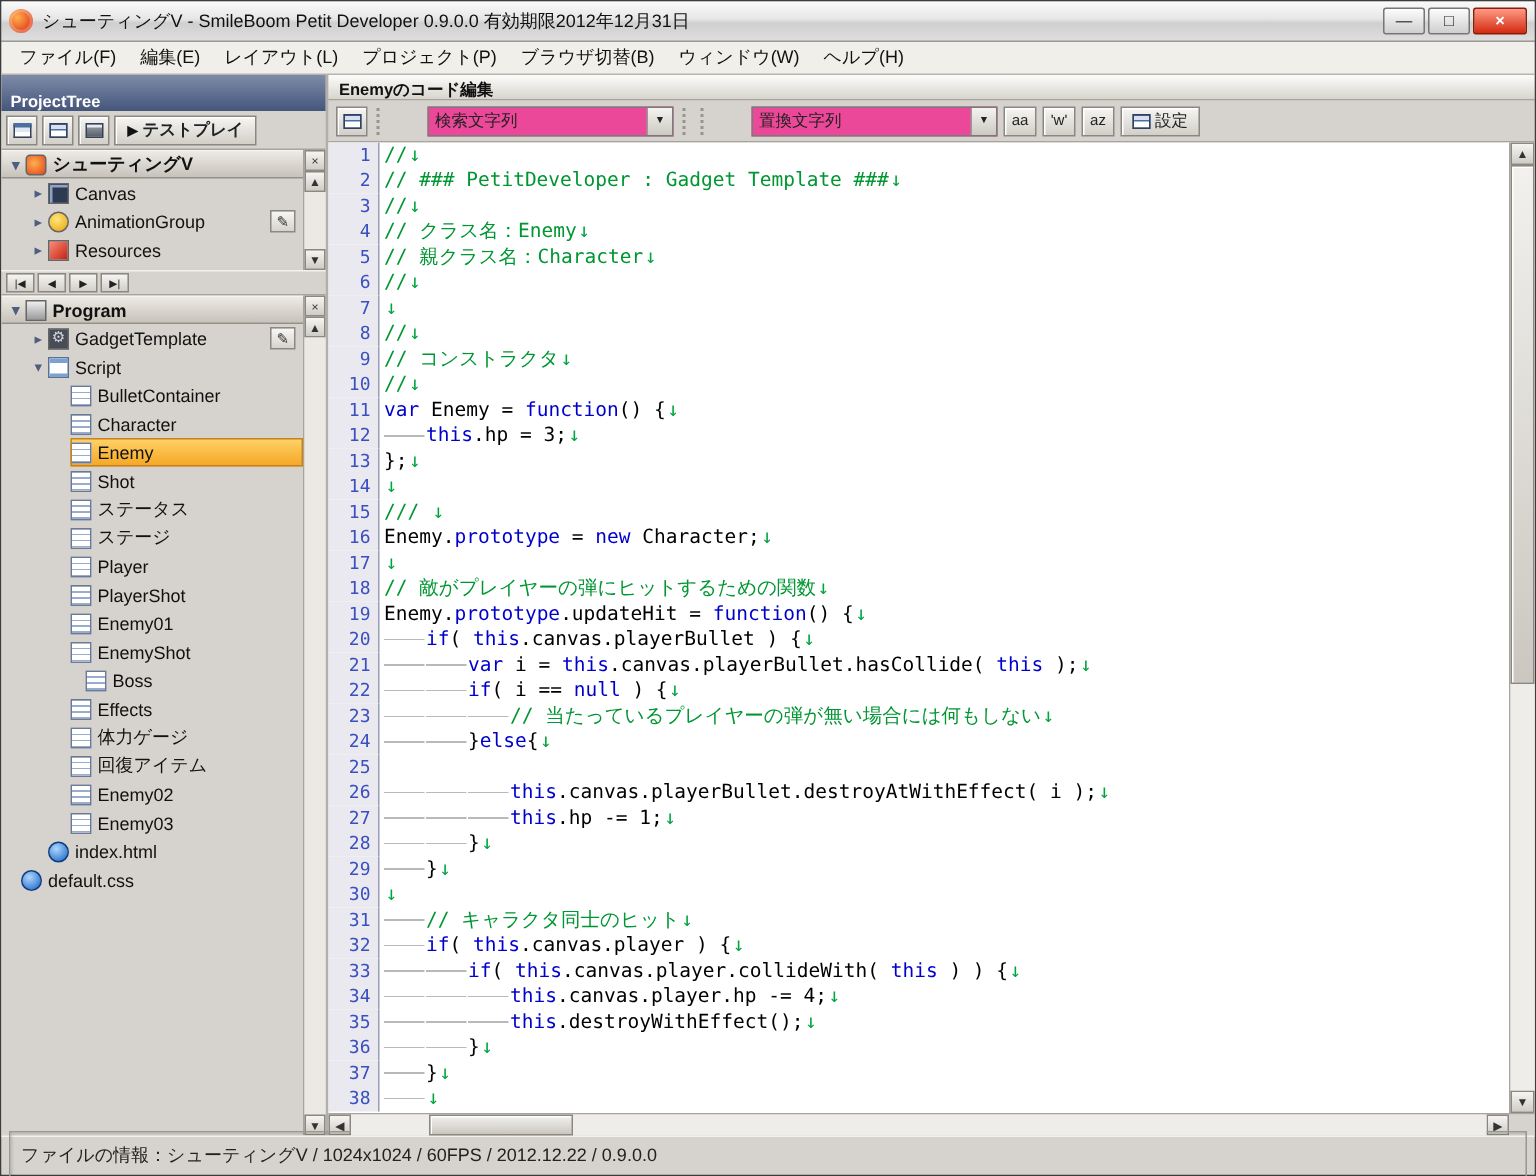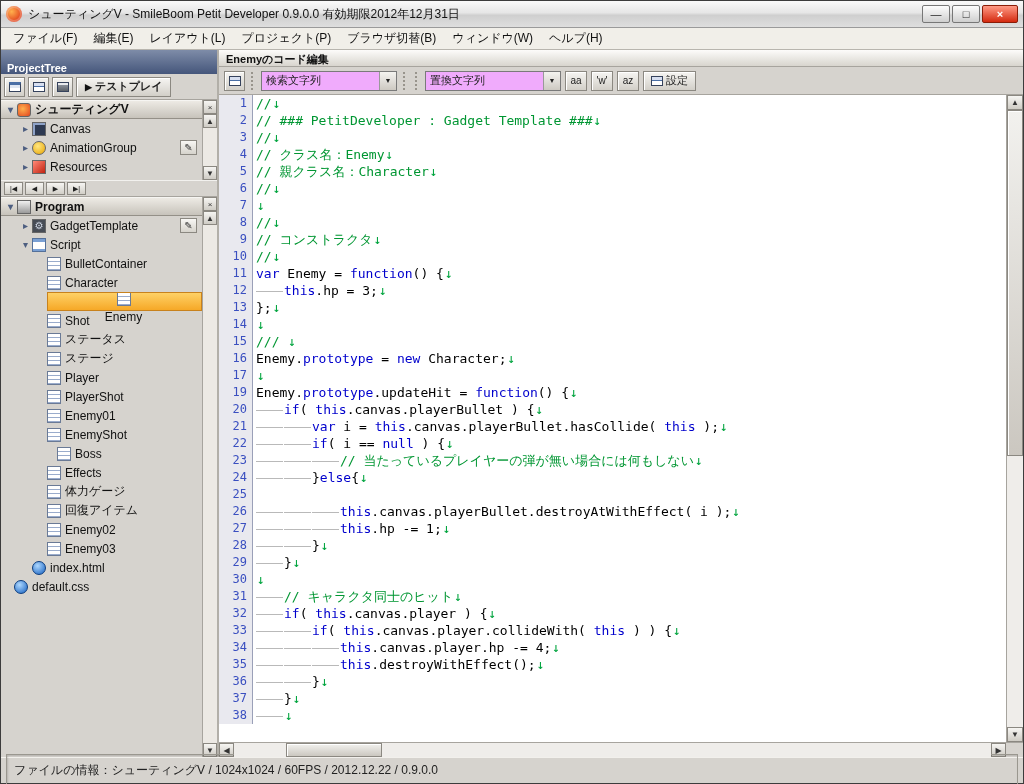--- a/index.html
+++ b/index.html
@@ -45,42 +45,42 @@
   .sbtn{width:14px;height:14px;border:1px solid #8b8881;background:linear-gradient(#f6f5f2,#cfccc5);
     font-size:8px;display:flex;align-items:center;justify-content:center;color:#333;}
   .strip-track{flex:1;background:#ece9e4;}
   .navstrip{height:17px;flex:0 0 17px;border-top:1px solid #f2f1ee;border-bottom:1px solid #a7a49e;display:flex;gap:2px;padding:1px 3px;background:#d6d3ce;}
   .navbtn{width:19px;height:13px;border:1px solid #8b8881;background:linear-gradient(#f6f5f2,#d2cfc8);
     font-size:7px;display:flex;align-items:center;justify-content:center;color:#222;}
 
   .trow{height:19px;display:flex;align-items:center;font-size:12px;white-space:nowrap;color:#111;}
   .trow.root{background:linear-gradient(#edeae4,#c7c3bb);border-top:1px solid #f6f5f2;border-bottom:1px solid #949088;font-weight:bold;}
   .rowinner{display:flex;align-items:center;gap:4px;flex:1;height:100%;padding-right:2px;}
-  .rowinner.sel{background:linear-gradient(#ffd36a,#f5a623);outline:1px solid #c8821d;outline-offset:-1px;flex-direction:column;}
+  .rowinner.sel{background:linear-gradient(#ffd36a,#f5a623);outline:1px solid #c8821d;outline-offset:-1px;}
   .tgl{width:13px;flex:0 0 13px;color:#4d5e80;font-size:10px;text-align:center;}
   .ic{width:14px;height:14px;flex:0 0 14px;border:1px solid #666;display:inline-block;}
   .ic-proj{background:radial-gradient(circle at 40% 40%,#ffb04d,#e2441e);border-radius:3px;}
   .ic-canvas{background:#2e3a52;box-shadow:inset 2px 2px 0 #8fa3c8;}
   .ic-anim{background:radial-gradient(circle at 40% 35%,#ffe680,#e8a400);border-radius:50%;}
   .ic-res{background:linear-gradient(135deg,#ff8a78,#c22210);}
   .ic-prog{background:linear-gradient(#f0f0f0,#9a9a9a);}
   .ic-gear{background:#474c55;position:relative;}
   .ic-gear::after{content:"⚙";position:absolute;inset:0;color:#cfd6e4;font-size:10px;line-height:12px;text-align:center;}
   .ic-script{background:#fff;box-shadow:inset 0 3px 0 #7aa0d4,inset 0 -2px 0 #7aa0d4;border-color:#55719a;}
   .ic-page{background:#fdfdfd;background-image:repeating-linear-gradient(#fff 0 3px,#9aaccc 3px 4px);border-color:#6a7a96;}
   .ic-web{background:radial-gradient(circle at 38% 32%,#aed8ff,#1560c0);border-radius:50%;border-color:#0d3e80;}
   .pencil{margin-left:auto;width:17px;height:15px;border:1px solid #8b8881;background:linear-gradient(#f8f7f4,#d6d3cc);
     font-size:10px;display:flex;align-items:center;justify-content:center;color:#333;margin-right:3px;}
 
   
   .right{flex:1;display:flex;flex-direction:column;min-width:0;}
   .ed-header{height:17px;background:linear-gradient(#fdfcfa,#d8d5ce);border-bottom:1px solid #a7a49e;font-size:11px;font-weight:bold;padding:2px 7px;color:#111;}
   .ed-toolbar{height:28px;background:#d6d3ce;border-bottom:1px solid #a7a49e;display:flex;align-items:center;gap:4px;padding:0 5px;}
   .sep{width:4px;height:18px;border-left:2px dotted #98948c;margin:0 2px;}
-  .combo{width:136px;height:20px;background:#f0abfc;border:1px solid #7a7a7a;display:flex;align-items:center;font-size:11px;}
+  .combo{width:164px;height:20px;background:#ec4899;border:1px solid #7a7a7a;display:flex;align-items:center;font-size:11px;margin-left:24px;}
   .combo-text{flex:1;padding:0 4px;color:#222;white-space:nowrap;overflow:hidden;}
   .combo-arrow{width:17px;height:100%;background:linear-gradient(#f4f3f0,#cdc9c2);border-left:1px solid #999;
     font-size:7px;display:flex;align-items:center;justify-content:center;color:#222;}
   .togglebtn{height:20px;min-width:22px;padding:0 3px;border:1px solid #8b8881;background:linear-gradient(#f6f5f2,#d2cfc8);
     box-shadow:inset 1px 1px 0 #fff;font-size:10px;display:flex;align-items:center;justify-content:center;color:#222;}
   .settings{font-size:11px;gap:3px;padding:0 7px;}
 
   .ed-body{flex:1;display:flex;min-height:0;background:#fff;}
   .code-area{flex:1;overflow:hidden;font-family:"DejaVu Sans Mono",monospace;font-size:13px;}
   .cl{height:17px;display:flex;white-space:pre;}
@@ -405,20 +405,21 @@
             <div class="cl"><span class="lnum">8</span><span class="lbody"><span class="tk-c">//</span><span class="nl">↓</span></span></div>
             <div class="cl"><span class="lnum">9</span><span class="lbody"><span class="tk-c">// コンストラクタ</span><span class="nl">↓</span></span></div>
             <div class="cl"><span class="lnum">10</span><span class="lbody"><span class="tk-c">//</span><span class="nl">↓</span></span></div>
             <div class="cl"><span class="lnum">11</span><span class="lbody"><span class="tk-k">var</span><span class="tk-p"> Enemy = </span><span class="tk-k">function</span><span class="tk-p">() {</span><span class="nl">↓</span></span></div>
             <div class="cl"><span class="lnum">12</span><span class="lbody"><span class="tab"></span><span class="tk-k">this</span><span class="tk-p">.hp = 3;</span><span class="nl">↓</span></span></div>
             <div class="cl"><span class="lnum">13</span><span class="lbody"><span class="tk-p">};</span><span class="nl">↓</span></span></div>
             <div class="cl"><span class="lnum">14</span><span class="lbody"><span class="nl">↓</span></span></div>
             <div class="cl"><span class="lnum">15</span><span class="lbody"><span class="tk-c">/// </span><span class="nl">↓</span></span></div>
             <div class="cl"><span class="lnum">16</span><span class="lbody"><span class="tk-p">Enemy.</span><span class="tk-k">prototype</span><span class="tk-p"> = </span><span class="tk-k">new</span><span class="tk-p"> Character;</span><span class="nl">↓</span></span></div>
             <div class="cl"><span class="lnum">17</span><span class="lbody"><span class="nl">↓</span></span></div>
+            <div class="cl"><span class="lnum">18</span><span class="lbody"><span class="tk-c">// 敵がプレイヤーの弾にヒットするための関数</span><span class="nl">↓</span></span></div>
             <div class="cl"><span class="lnum">19</span><span class="lbody"><span class="tk-p">Enemy.</span><span class="tk-k">prototype</span><span class="tk-p">.updateHit = </span><span class="tk-k">function</span><span class="tk-p">() {</span><span class="nl">↓</span></span></div>
             <div class="cl"><span class="lnum">20</span><span class="lbody"><span class="tab"></span><span class="tk-k">if</span><span class="tk-p">( </span><span class="tk-k">this</span><span class="tk-p">.canvas.playerBullet ) {</span><span class="nl">↓</span></span></div>
             <div class="cl"><span class="lnum">21</span><span class="lbody"><span class="tab"></span><span class="tab"></span><span class="tk-k">var</span><span class="tk-p"> i = </span><span class="tk-k">this</span><span class="tk-p">.canvas.playerBullet.hasCollide( </span><span class="tk-k">this</span><span class="tk-p"> );</span><span class="nl">↓</span></span></div>
             <div class="cl"><span class="lnum">22</span><span class="lbody"><span class="tab"></span><span class="tab"></span><span class="tk-k">if</span><span class="tk-p">( i == </span><span class="tk-k">null</span><span class="tk-p"> ) {</span><span class="nl">↓</span></span></div>
             <div class="cl"><span class="lnum">23</span><span class="lbody"><span class="tab"></span><span class="tab"></span><span class="tab"></span><span class="tk-c">// 当たっているプレイヤーの弾が無い場合には何もしない</span><span class="nl">↓</span></span></div>
             <div class="cl"><span class="lnum">24</span><span class="lbody"><span class="tab"></span><span class="tab"></span><span class="tk-p">}</span><span class="tk-k">else</span><span class="tk-p">{</span><span class="nl">↓</span></span></div>
             <div class="cl"><span class="lnum">25</span></div>
             <div class="cl"><span class="lnum">26</span><span class="lbody"><span class="tab"></span><span class="tab"></span><span class="tab"></span><span class="tk-k">this</span><span class="tk-p">.canvas.playerBullet.destroyAtWithEffect( i );</span><span class="nl">↓</span></span></div>
             <div class="cl"><span class="lnum">27</span><span class="lbody"><span class="tab"></span><span class="tab"></span><span class="tab"></span><span class="tk-k">this</span><span class="tk-p">.hp -= 1;</span><span class="nl">↓</span></span></div>
             <div class="cl"><span class="lnum">28</span><span class="lbody"><span class="tab"></span><span class="tab"></span><span class="tk-p">}</span><span class="nl">↓</span></span></div>

